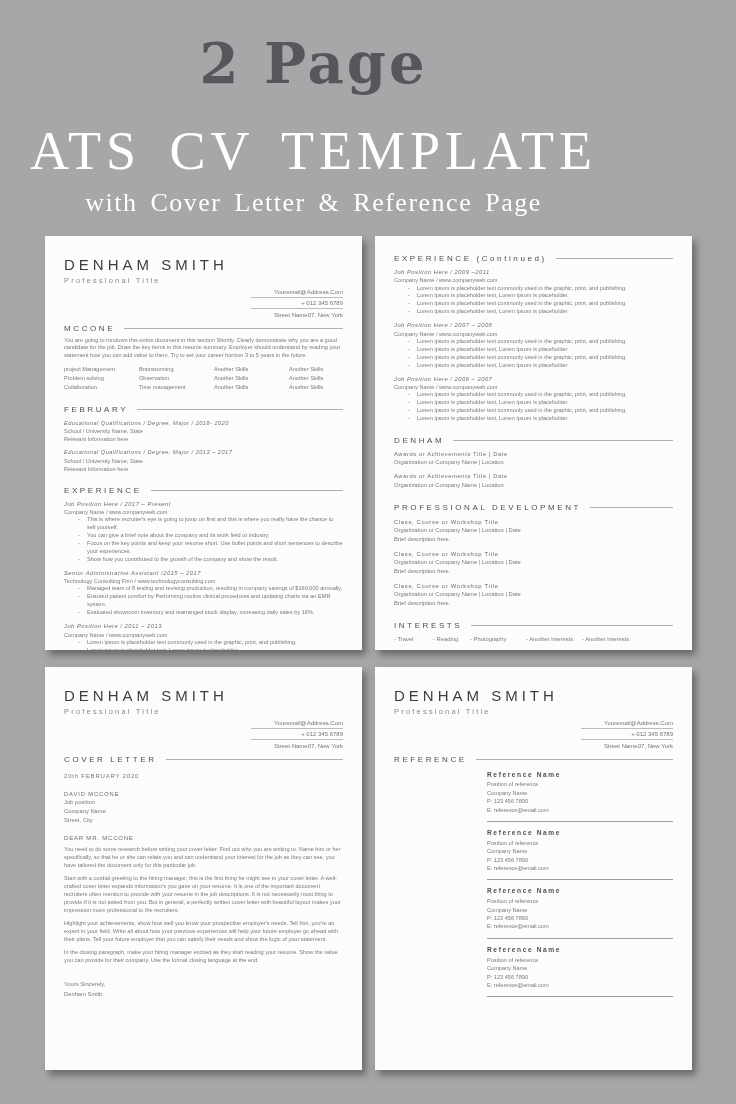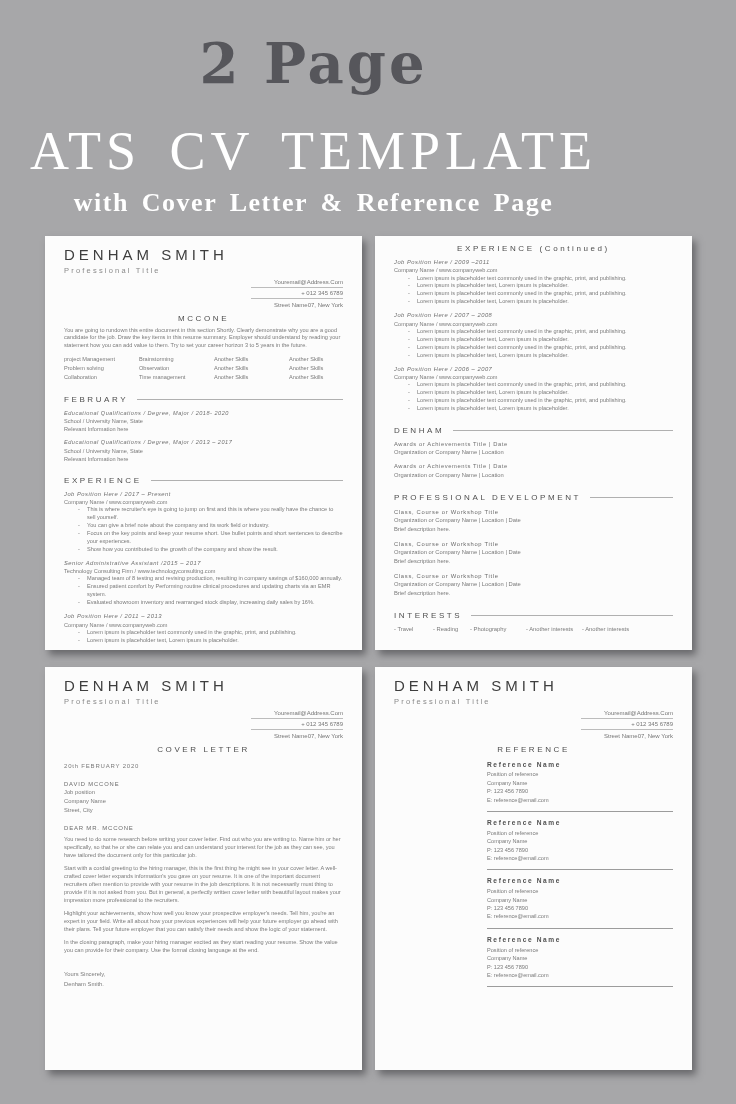--- a/index.html
+++ b/index.html
@@ -2,36 +2,36 @@
 <html><head>
 <meta charset="utf-8">
 <style>
   * { margin:0; padding:0; box-sizing:border-box; }
   html,body { width:736px; height:1104px; }
   body { background:#a7a7a9; font-family:"Liberation Sans",sans-serif; overflow:hidden; position:relative; }
 
   .banner { position:absolute; top:0; left:0; width:627px; text-align:center; }
   .b1 { margin-top:30px; font-family:"DejaVu Serif",serif; font-weight:700; font-size:56px; color:#56565b; letter-spacing:3px; }
   .b2 { margin-top:24px; font-family:"Liberation Serif",serif; font-size:54px; font-weight:400; color:#ffffff; letter-spacing:5px; word-spacing:10px; }
-  .b3 { margin-top:6px; font-family:"Liberation Serif",serif; font-weight:700; font-size:26px; color:#ffffff; letter-spacing:1.5px; word-spacing:5px; }
+  .b3 { margin-top:6px; font-family:"Liberation Serif",serif; font-weight:400; font-size:26px; color:#ffffff; letter-spacing:1.5px; word-spacing:5px; }
 
   .sheets { position:absolute; left:45px; top:236px; display:grid;
             grid-template-columns:317px 317px; grid-template-rows:414px 403px;
             column-gap:13px; row-gap:17px; }
   .page { background:#fcfcfc; box-shadow:4px 5px 7px rgba(55,55,58,.55);
-          padding:4px 19px; overflow:hidden; color:#6f6f6f; }
+          padding:14px 19px; overflow:hidden; color:#6f6f6f; }
 
   .nm { font-size:15px; letter-spacing:4px; color:#3e3e3e; font-weight:400; margin-top:6px; }
   .pt { margin-top:3px; font-size:7.5px; letter-spacing:2.2px; color:#8a8a8a; }
   .contact { width:92px; margin-left:auto; margin-top:1px; text-align:right; font-size:6px; color:#757575; }
   .contact .ci { padding:2.5px 0 2px; }
   .contact .ci + .ci { border-top:1px solid #bcbcbc; }
 
   .sec { display:flex; align-items:center; margin-top:10px; }
-  .sec.first { margin-top:4px;flex-direction:column; }
+  .sec.first { margin-top:4px; }
   .sec.roomy { margin-top:13px; }
   .sec .st { font-size:8px; letter-spacing:2.6px; color:#4e4e4e; white-space:nowrap; }
   .sec .sl { flex:1; height:1px; background:#b0b0b0; margin-left:9px; }
 
   .txt { font-size:5.6px; line-height:1.42; color:#7a7a7a; }
   .mt4 { margin-top:4px; } .mt5 { margin-top:5px; } .mt6 { margin-top:6px; }
 
   .skills { display:grid; grid-template-columns:75px 75px 75px auto; row-gap:1px;
             margin-top:6px; font-size:5.6px; line-height:1.42; color:#7a7a7a; }
 

